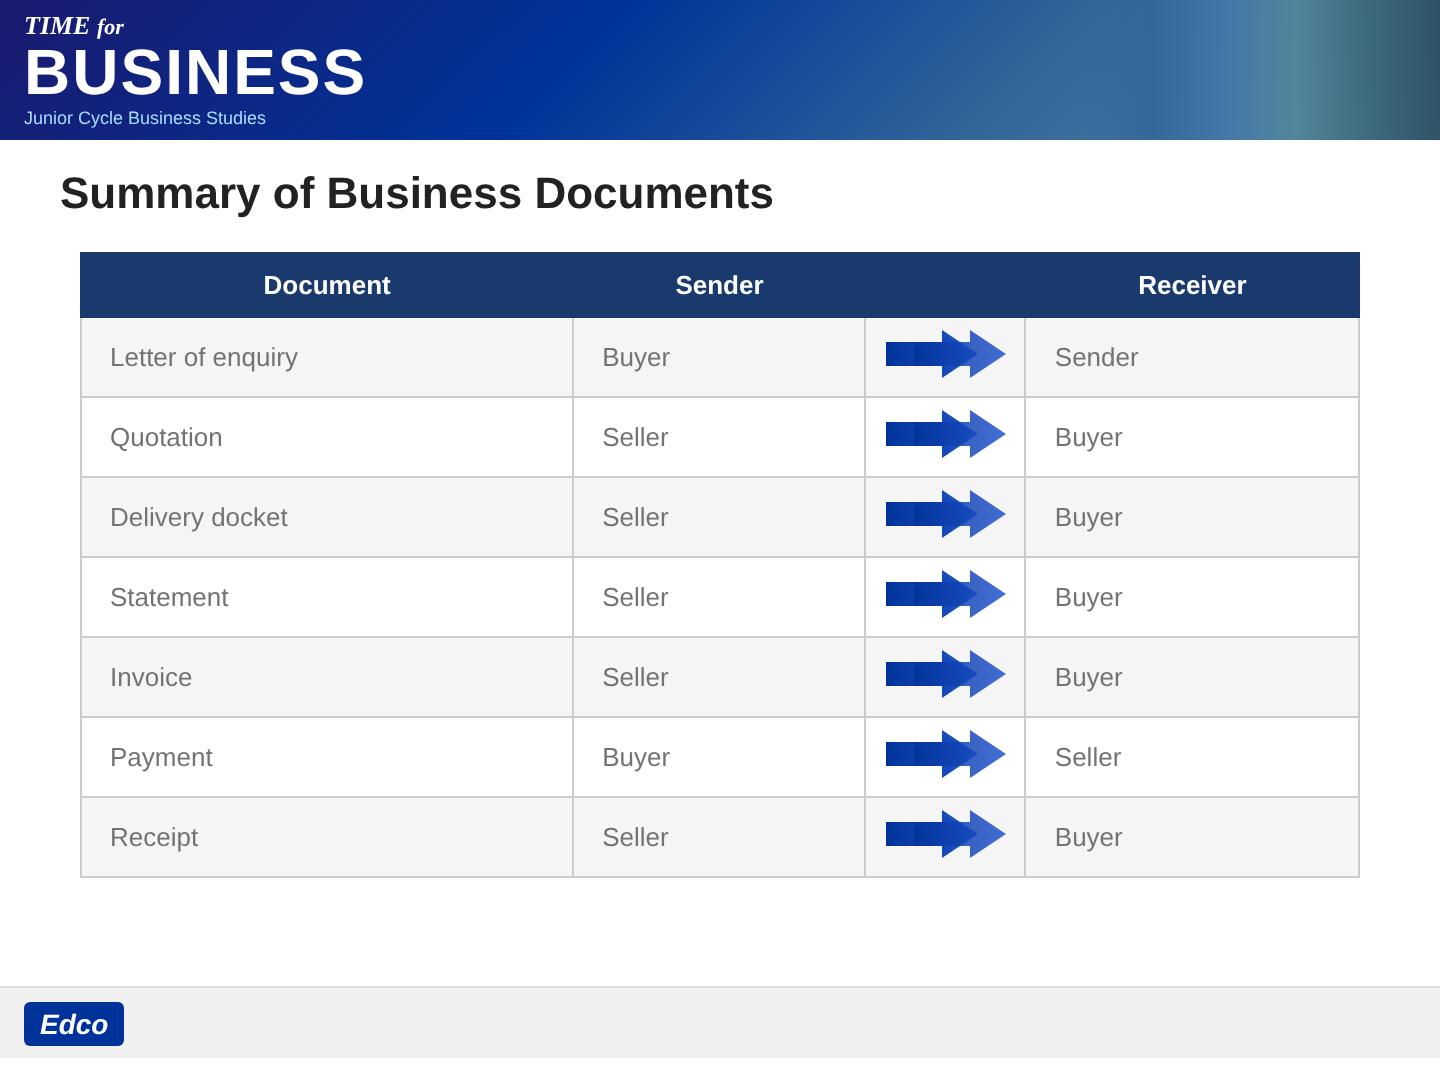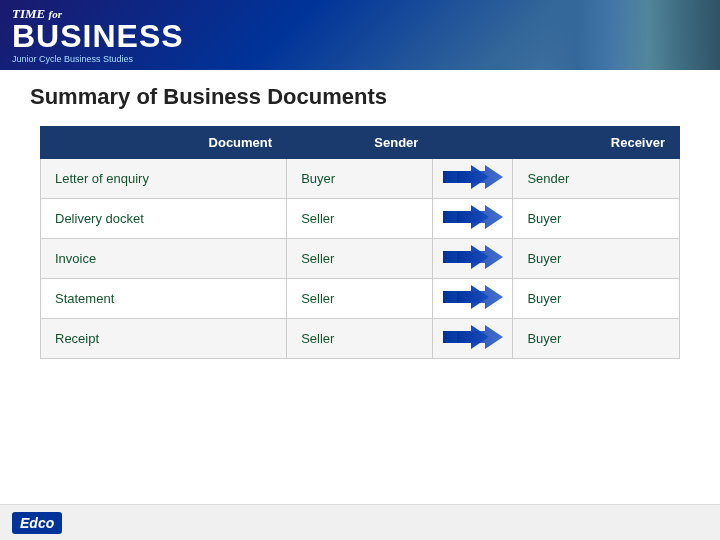--- a/index.html
+++ b/index.html
@@ -83,32 +83,32 @@
       border-collapse: collapse;
       margin: 0 auto;
     }
 
     .doc-table th {
       background: #1a3a6e;
       color: #fff;
       font-size: 13px;
       font-weight: bold;
       padding: 8px 14px;
-      text-align: right;
+      text-align: center;
       border: 1px solid #1a3a6e;
     }
 
     .doc-table th.arrow-col {
       width: 80px;
       background: #1a3a6e;
     }
 
     .doc-table td {
       font-size: 13px;
-      color: #14532d;
+      color: #737373;
       padding: 7px 14px;
       border: 1px solid #ccc;
       background: #fff;
     }
 
     .doc-table tr:nth-child(odd) td {
       background: #f5f5f5;
     }
 
     .doc-table tr:nth-child(even) td {
@@ -131,21 +131,21 @@
     
     .arrow-svg {
       display: inline-block;
       width: 60px;
       height: 28px;
     }
 
     
     .footer {
       position: absolute;
-      bottom: 0;
+      bottom: 11px;
       left: 0;
       width: 720px;
       height: 36px;
       background: #f0f0f0;
       border-top: 1px solid #ddd;
       display: flex;
       align-items: center;
       justify-content: space-between;
       padding: 0 12px;
     }
@@ -204,69 +204,103 @@
             <stop offset="100%" style="stop-color:#2255cc;stop-opacity:1"></stop>
           </linearGradient>
         </defs>
 
         <polygon points="0,8 28,8 28,2 46,14 28,26 28,20 0,20" fill="url(#arrowGrad0)"></polygon>
         <polygon points="14,8 42,8 42,2 60,14 42,26 42,20 14,20" fill="url(#arrowGrad0)" opacity="0.85"></polygon>
       </svg></td>
           <td>Sender</td>
         </tr>
         <tr>
+          <td>Quotation</td>
+          <td>Seller</td>
+          <td class="arrow-cell">
+      <svg class="arrow-svg" viewBox="0 0 60 28" xmlns="http://www.w3.org/2000/svg">
+        <defs>
+          <linearGradient id="arrowGrad1" x1="0%" y1="0%" x2="100%" y2="0%">
+            <stop offset="0%" style="stop-color:#003399;stop-opacity:1"></stop>
+            <stop offset="100%" style="stop-color:#2255cc;stop-opacity:1"></stop>
+          </linearGradient>
+        </defs>
+
+        <polygon points="0,8 28,8 28,2 46,14 28,26 28,20 0,20" fill="url(#arrowGrad1)"></polygon>
+        <polygon points="14,8 42,8 42,2 60,14 42,26 42,20 14,20" fill="url(#arrowGrad1)" opacity="0.85"></polygon>
+      </svg></td>
+          <td>Buyer</td>
+        </tr>
+        <tr>
           <td>Delivery docket</td>
           <td>Seller</td>
           <td class="arrow-cell">
       <svg class="arrow-svg" viewBox="0 0 60 28" xmlns="http://www.w3.org/2000/svg">
         <defs>
           <linearGradient id="arrowGrad3" x1="0%" y1="0%" x2="100%" y2="0%">
             <stop offset="0%" style="stop-color:#003399;stop-opacity:1"></stop>
             <stop offset="100%" style="stop-color:#2255cc;stop-opacity:1"></stop>
           </linearGradient>
         </defs>
 
         <polygon points="0,8 28,8 28,2 46,14 28,26 28,20 0,20" fill="url(#arrowGrad3)"></polygon>
         <polygon points="14,8 42,8 42,2 60,14 42,26 42,20 14,20" fill="url(#arrowGrad3)" opacity="0.85"></polygon>
       </svg></td>
           <td>Buyer</td>
         </tr>
         <tr>
+          <td>Statement</td>
+          <td>Seller</td>
+          <td class="arrow-cell">
+      <svg class="arrow-svg" viewBox="0 0 60 28" xmlns="http://www.w3.org/2000/svg">
+        <defs>
+          <linearGradient id="arrowGrad5" x1="0%" y1="0%" x2="100%" y2="0%">
+            <stop offset="0%" style="stop-color:#003399;stop-opacity:1"></stop>
+            <stop offset="100%" style="stop-color:#2255cc;stop-opacity:1"></stop>
+          </linearGradient>
+        </defs>
+
+        <polygon points="0,8 28,8 28,2 46,14 28,26 28,20 0,20" fill="url(#arrowGrad5)"></polygon>
+        <polygon points="14,8 42,8 42,2 60,14 42,26 42,20 14,20" fill="url(#arrowGrad5)" opacity="0.85"></polygon>
+      </svg></td>
+          <td>Buyer</td>
+        </tr>
+        <tr>
           <td>Invoice</td>
           <td>Seller</td>
           <td class="arrow-cell">
       <svg class="arrow-svg" viewBox="0 0 60 28" xmlns="http://www.w3.org/2000/svg">
         <defs>
           <linearGradient id="arrowGrad4" x1="0%" y1="0%" x2="100%" y2="0%">
             <stop offset="0%" style="stop-color:#003399;stop-opacity:1"></stop>
             <stop offset="100%" style="stop-color:#2255cc;stop-opacity:1"></stop>
           </linearGradient>
         </defs>
 
         <polygon points="0,8 28,8 28,2 46,14 28,26 28,20 0,20" fill="url(#arrowGrad4)"></polygon>
         <polygon points="14,8 42,8 42,2 60,14 42,26 42,20 14,20" fill="url(#arrowGrad4)" opacity="0.85"></polygon>
       </svg></td>
           <td>Buyer</td>
         </tr>
         <tr>
-          <td>Statement</td>
-          <td>Seller</td>
-          <td class="arrow-cell">
-      <svg class="arrow-svg" viewBox="0 0 60 28" xmlns="http://www.w3.org/2000/svg">
-        <defs>
-          <linearGradient id="arrowGrad5" x1="0%" y1="0%" x2="100%" y2="0%">
-            <stop offset="0%" style="stop-color:#003399;stop-opacity:1"></stop>
-            <stop offset="100%" style="stop-color:#2255cc;stop-opacity:1"></stop>
-          </linearGradient>
-        </defs>
-
-        <polygon points="0,8 28,8 28,2 46,14 28,26 28,20 0,20" fill="url(#arrowGrad5)"></polygon>
-        <polygon points="14,8 42,8 42,2 60,14 42,26 42,20 14,20" fill="url(#arrowGrad5)" opacity="0.85"></polygon>
-      </svg></td>
-          <td>Buyer</td>
+          <td>Payment</td>
+          <td>Buyer</td>
+          <td class="arrow-cell">
+      <svg class="arrow-svg" viewBox="0 0 60 28" xmlns="http://www.w3.org/2000/svg">
+        <defs>
+          <linearGradient id="arrowGrad6" x1="0%" y1="0%" x2="100%" y2="0%">
+            <stop offset="0%" style="stop-color:#003399;stop-opacity:1"></stop>
+            <stop offset="100%" style="stop-color:#2255cc;stop-opacity:1"></stop>
+          </linearGradient>
+        </defs>
+
+        <polygon points="0,8 28,8 28,2 46,14 28,26 28,20 0,20" fill="url(#arrowGrad6)"></polygon>
+        <polygon points="14,8 42,8 42,2 60,14 42,26 42,20 14,20" fill="url(#arrowGrad6)" opacity="0.85"></polygon>
+      </svg></td>
+          <td>Seller</td>
         </tr>
         <tr>
           <td>Receipt</td>
           <td>Seller</td>
           <td class="arrow-cell">
       <svg class="arrow-svg" viewBox="0 0 60 28" xmlns="http://www.w3.org/2000/svg">
         <defs>
           <linearGradient id="arrowGrad7" x1="0%" y1="0%" x2="100%" y2="0%">
             <stop offset="0%" style="stop-color:#003399;stop-opacity:1"></stop>
             <stop offset="100%" style="stop-color:#2255cc;stop-opacity:1"></stop>

